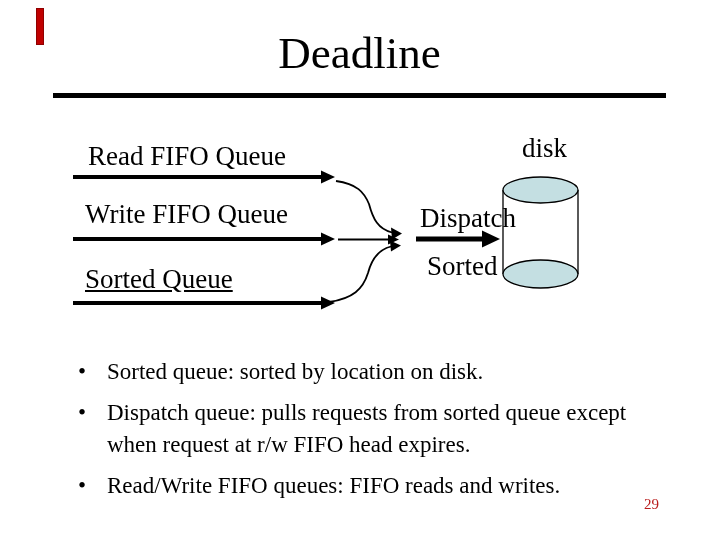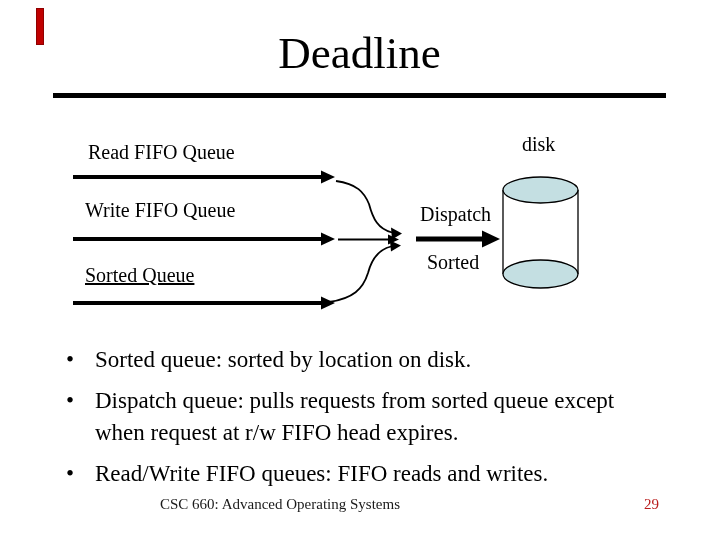--- a/index.html
+++ b/index.html
@@ -4,28 +4,28 @@
 <style>
   html,body{margin:0;padding:0;background:#fff;}
   .slide{position:relative;width:720px;height:540px;background:#ffffff;overflow:hidden;
          font-family:"Liberation Serif","DejaVu Serif",serif;color:#000;border-radius:30px;}
   .red-bar{position:absolute;left:36px;top:8px;width:8px;height:37px;
            background:#c00000;border:1px solid #8f0000;box-sizing:border-box;}
   .title{position:absolute;left:53px;top:27px;width:613px;margin:0;text-align:center;
          font-size:45px;font-weight:normal;letter-spacing:0;}
   .title-rule{position:absolute;left:53px;top:93px;width:613px;height:5px;background:#000;}
   .diagram-svg{position:absolute;left:0;top:0;width:720px;height:540px;}
-  .dlabel{position:absolute;font-size:20px;white-space:nowrap;}
+  .dlabel{position:absolute;font-size:27px;white-space:nowrap;}
   .lbl-read{left:88px;top:141px;}
   .lbl-write{left:85px;top:199px;}
   .lbl-sorted{left:85px;top:264px;text-decoration:underline;}
   .lbl-dispatch{left:420px;top:203px;}
   .lbl-queue{left:427px;top:251px;}
   .lbl-disk{left:522px;top:133px;text-align:right;}
-  .bullets{position:absolute;left:58px;top:344px;width:612px;margin:0;padding:0;list-style:none;}
+  .bullets{position:absolute;left:58px;top:344px;width:612px;margin:12px;padding:0;list-style:none;}
   .bullets li{position:relative;padding-left:37px;margin:0 0 9px 0;font-size:23px;
               line-height:32px;white-space:pre-line;}
   .bullets li:before{content:"\2022";position:absolute;left:8px;top:0;font-size:23px;}
   .footer-text{position:absolute;left:60px;top:496px;width:440px;text-align:center;
                font-size:15px;color:#1a1a1a;}
   .page-number{position:absolute;left:644px;top:496px;font-size:15px;color:#b91c1c;}
 </style>
 </head>
 <body>
 
@@ -84,16 +84,15 @@
   <div class="dlabel lbl-queue">Sorted</div>
   <div class="dlabel lbl-disk">disk</div>
 
   <ul class="bullets">
     <li>Sorted queue: sorted by location on disk.</li>
     <li>Dispatch queue: pulls requests from sorted queue except
 when request at r/w FIFO head expires.</li>
     <li>Read/Write FIFO queues: FIFO reads and writes.</li>
   </ul>
 
-  <div class="footer-text">CSC 660: Advanced Operating Systems</div>
   <div class="page-number">29</div>
 
 </div>
 
 </body></html>

